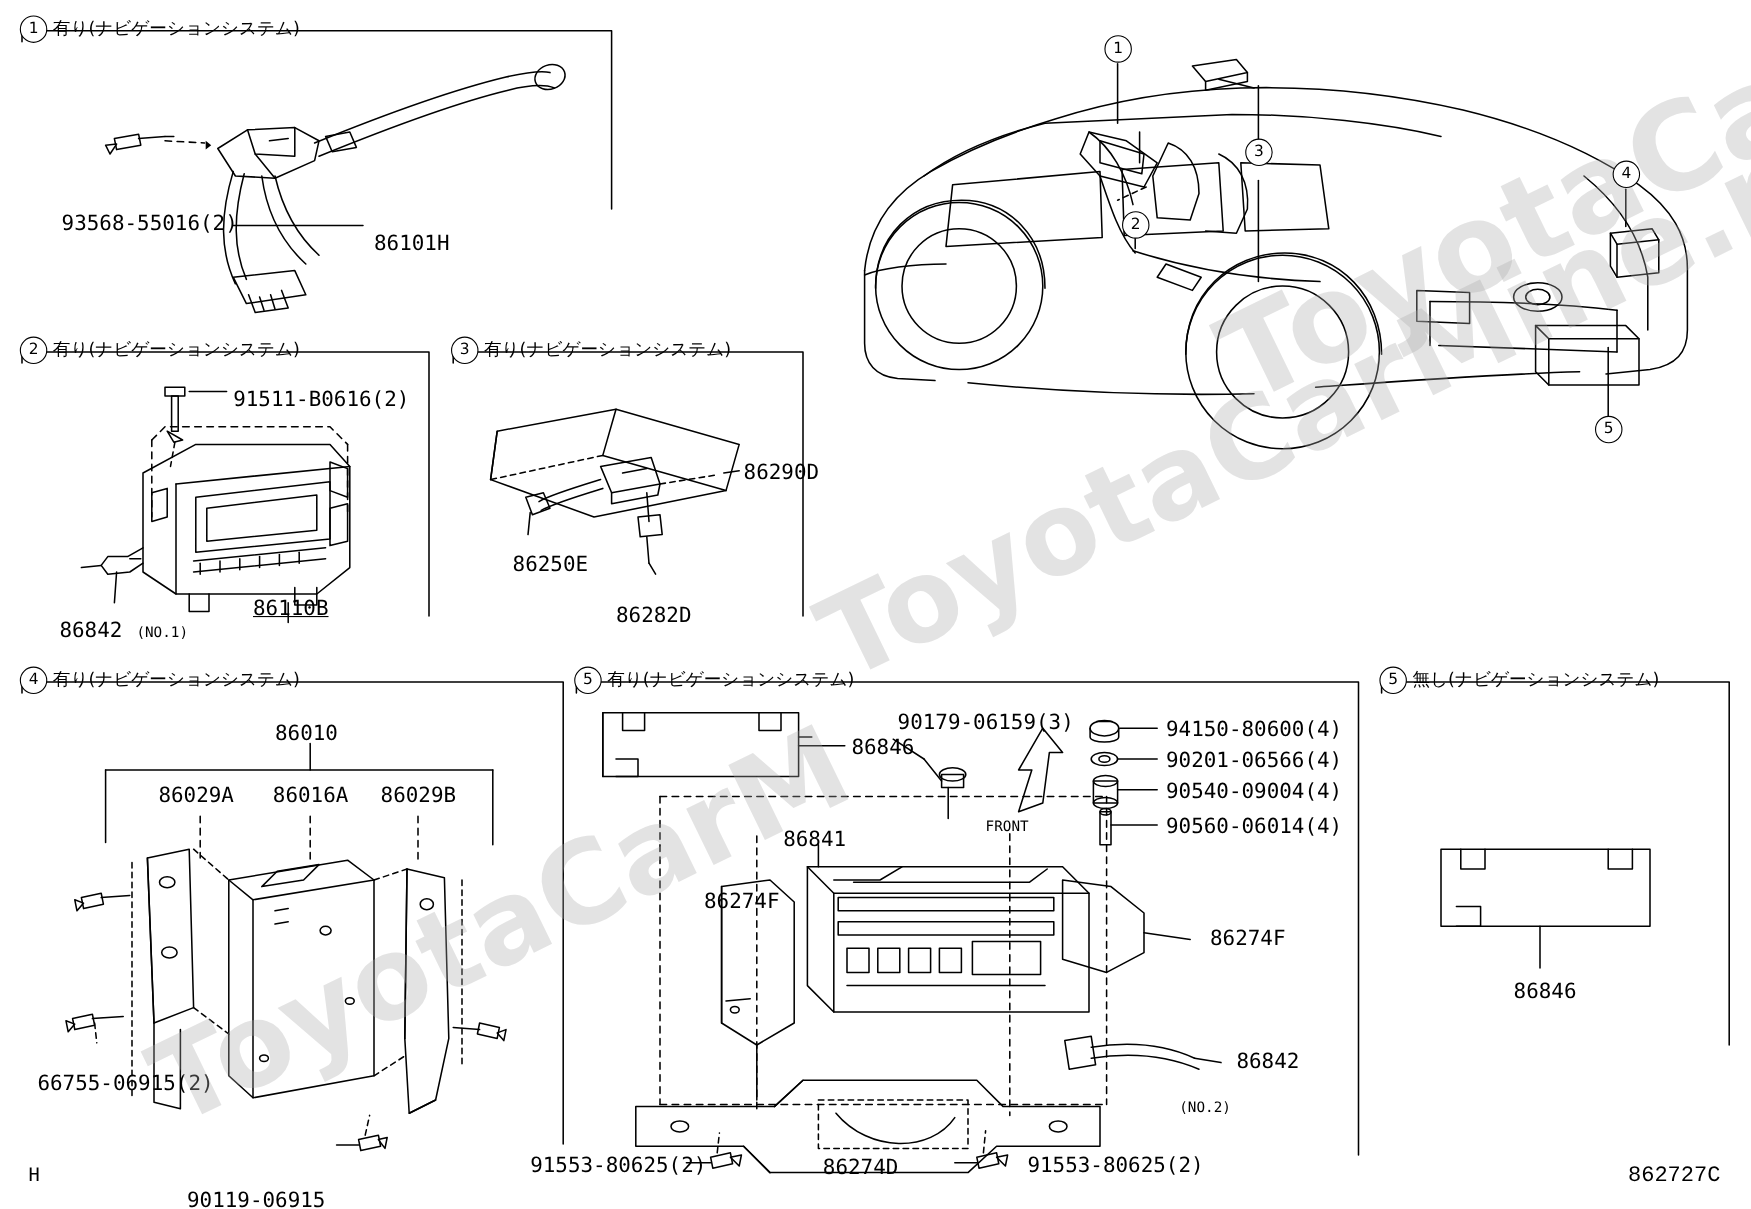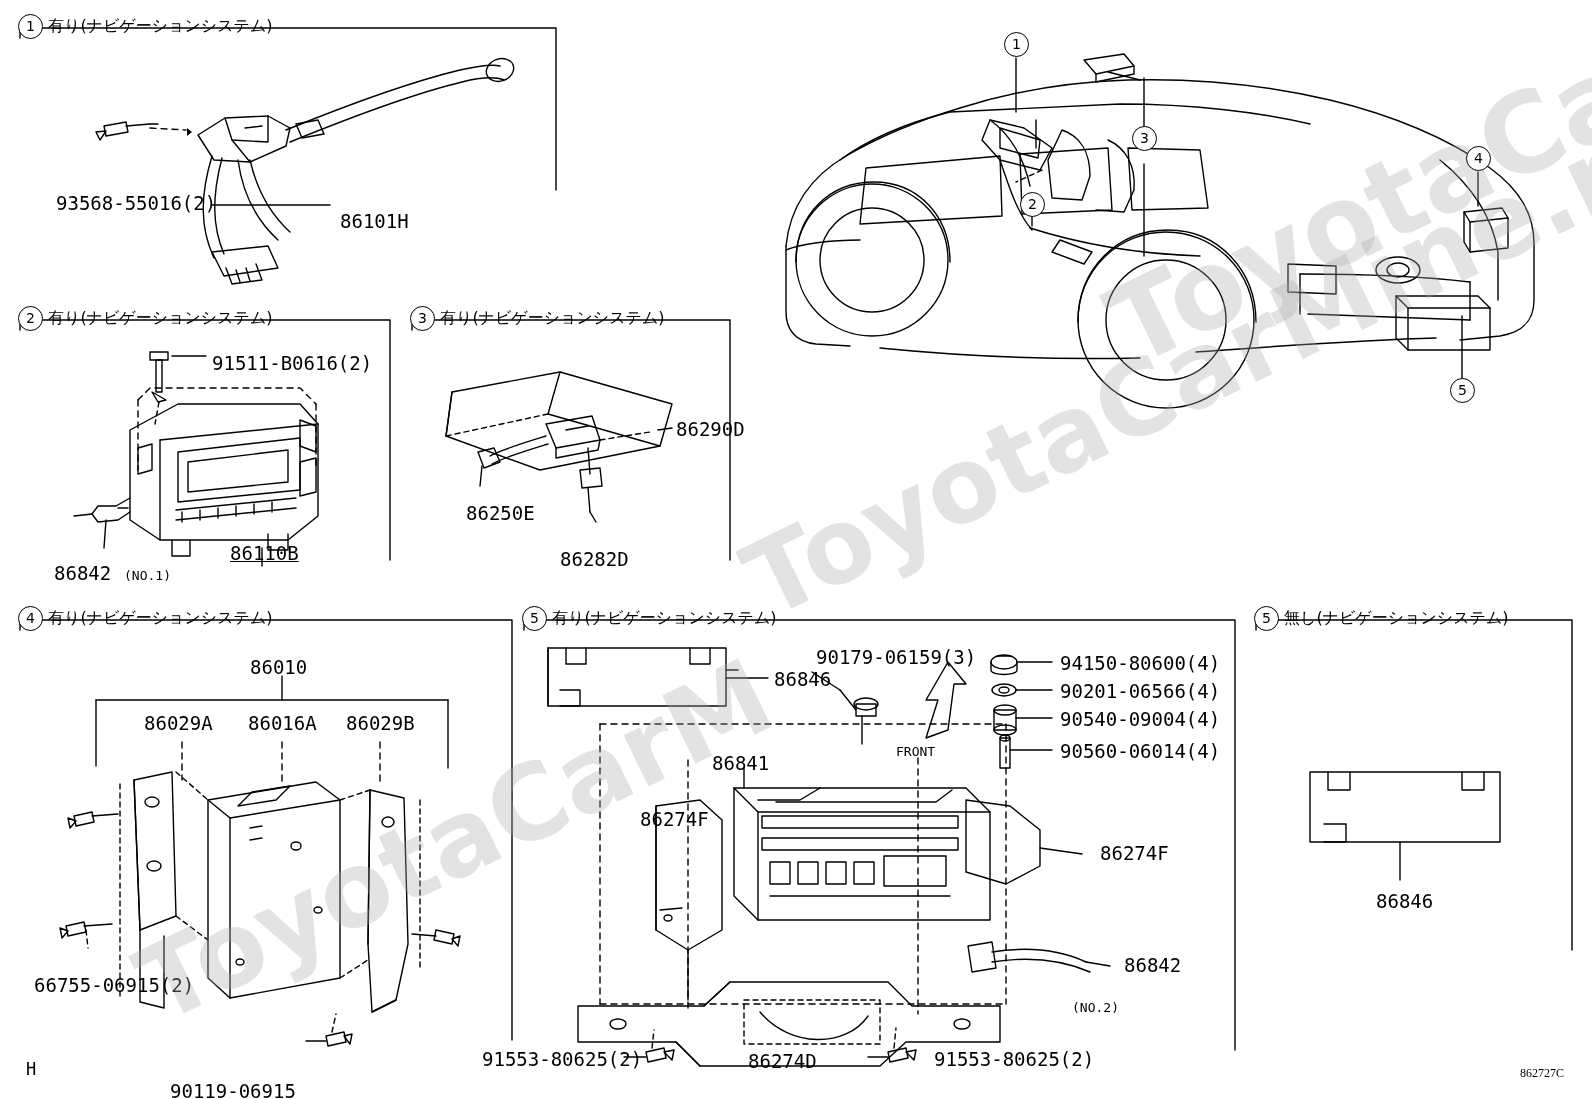--- a/index.html
+++ b/index.html
@@ -54,22 +54,22 @@
     font-weight: bold;
     font-size: 96px;
     white-space: nowrap;
     transform: rotate(-26deg);
     z-index: 2;
     user-select: none;
   }
   .diagcode {
     position: absolute;
     right: 28px; bottom: 18px;
-    font-size: 12px;
-    font-family: Liberation Serif, serif;
+    font-size: 20px;
+    font-family: Liberation Mono, monospace;
   }
   .hmark {
     position: absolute;
     left: 26px; bottom: 20px;
     font-size: 17px;
   }
 </style>
 </head>
 <body>
 

